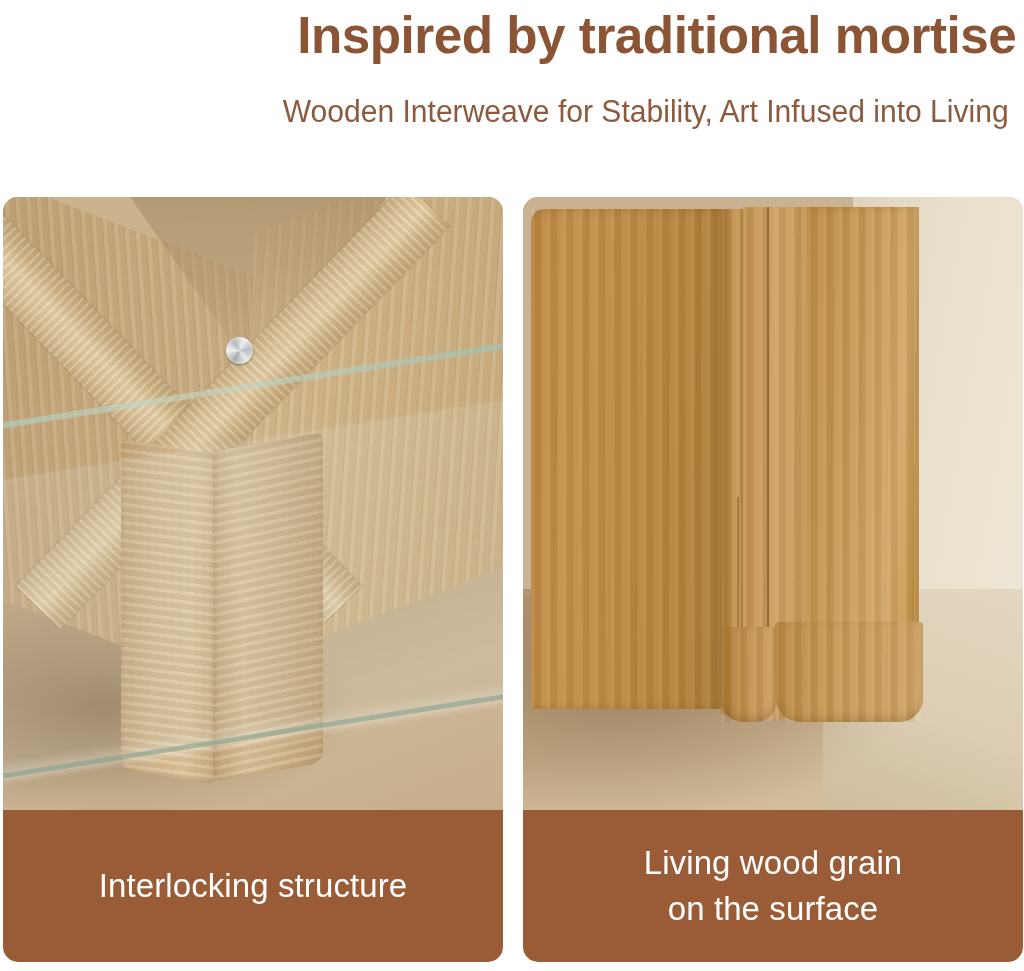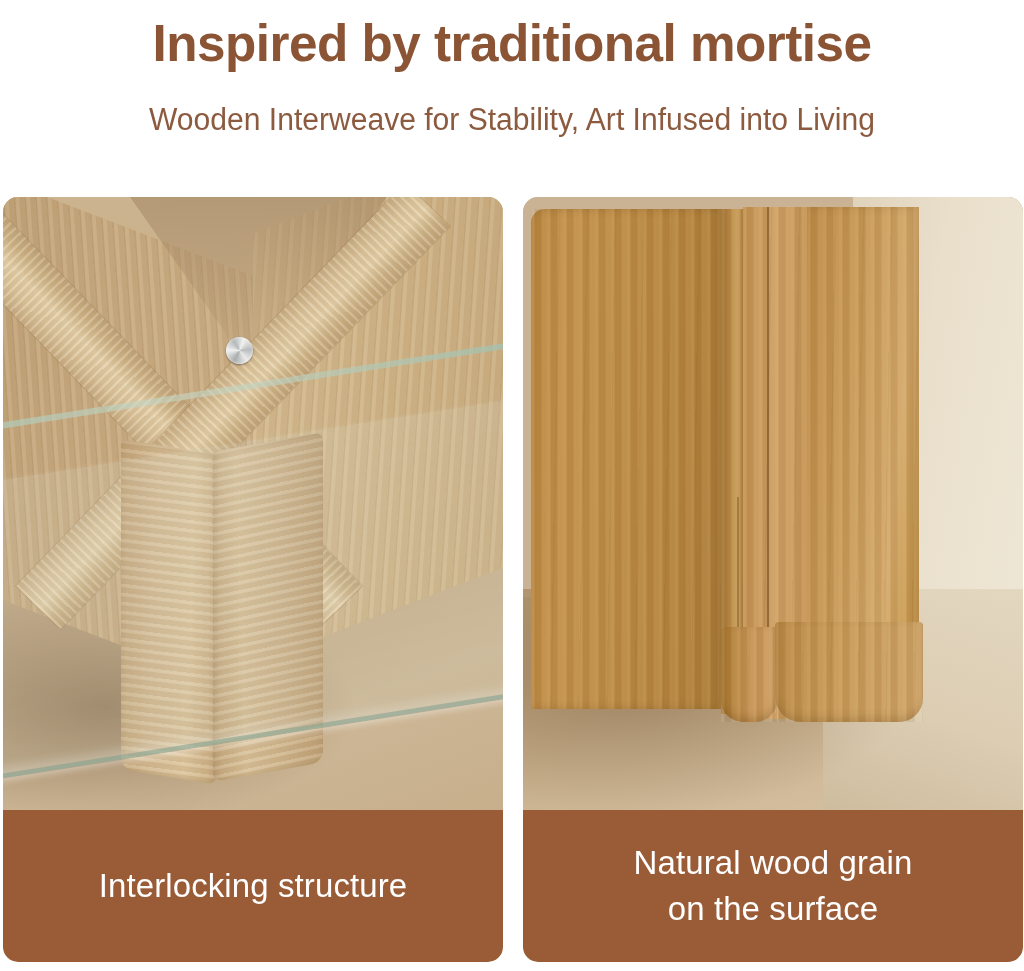--- a/index.html
+++ b/index.html
@@ -15,22 +15,21 @@
     font-family: "Liberation Sans", sans-serif;
     -webkit-font-smoothing: antialiased;
   }
 
   
   .header {
     position: absolute;
     left: 0; top: 0;
     width: 852px;
     height: 190px;
-    text-align: center;
-    margin-top: 8px;
+    text-align: right;
   }
   .headline {
     position: absolute;
     left: 0; top: 4px;
     width: 1024px;
     font-size: 52px;
     font-weight: bold;
     letter-spacing: -0.5px;
     color: #8B5535;
     line-height: 62px;
@@ -374,16 +373,16 @@
     <div class="rp-seam2"></div>
     <div class="rp-foot-l">
         <span class="rp-grain"></span>
       </div>
     <div class="rp-foot-r">
         <span class="rp-grain"></span>
       </div>
   </div>
 
   <div class="caption caption-right">
-    <div class="caption-text">Natural wood grain
+    <div class="caption-text">Living wood grain
 on the surface</div>
   </div>
 </div>
 
 </body></html>

